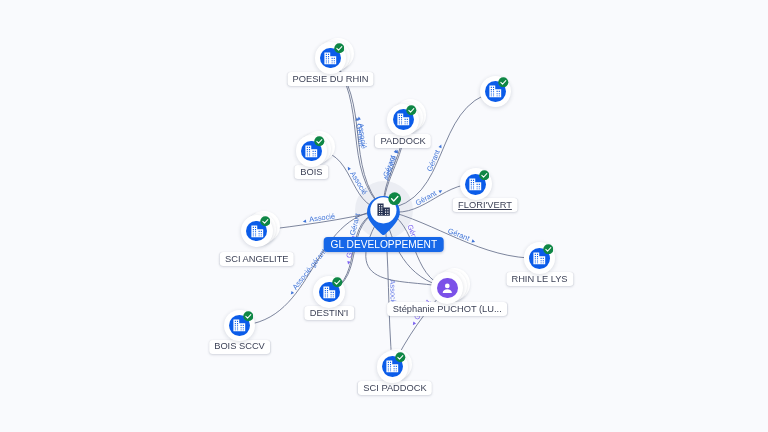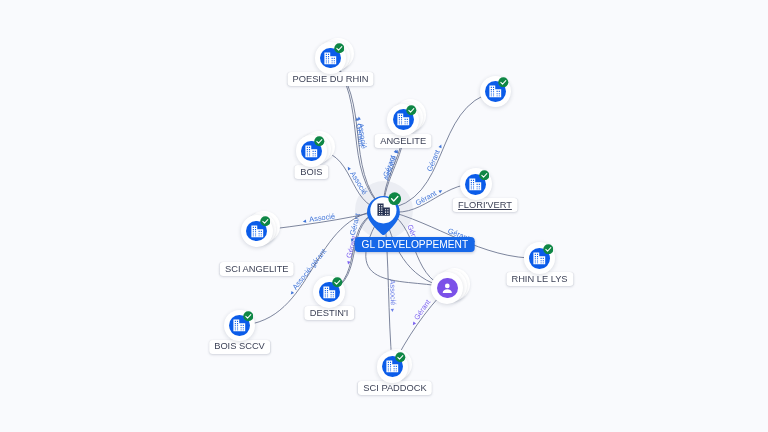--- a/index.html
+++ b/index.html
@@ -8,21 +8,21 @@
   #stage{position:relative;width:768px;height:432px;background:#f9fafd;}
   svg.layer{position:absolute;left:0;top:0;width:768px;height:432px;overflow:visible;}
   #nodes{position:absolute;left:0;top:0;width:768px;height:420px;}
   .node{position:absolute;}
   .label{position:absolute;
          background:#fff;border-radius:3.5px;padding:1.8px 5.5px;
          font-size:9.3px;line-height:10.4px;color:#3d4257;white-space:nowrap;
          box-shadow:0 1px 2.5px rgba(25,35,70,.17),0 0 1px rgba(25,35,70,.10);}
   .label.center{background:#1667e8;color:#fff;font-size:10.2px;border-radius:4px;
          padding:2px 7px;line-height:11px;
-         box-shadow:0 1px 3px rgba(25,45,110,.28);z-index:40;margin-left:31px;}
+         box-shadow:0 1px 3px rgba(25,45,110,.28);z-index:40;}
   .disc{position:absolute;border-radius:50%;background:#fff;}
   .disc.face{box-shadow:0 1px 4px rgba(25,35,70,.16);z-index:3;}
   .disc.ghost{box-shadow:0 1px 3px rgba(25,35,70,.13);}
   .icondisc{position:absolute;border-radius:50%;z-index:4;
          display:flex;align-items:center;justify-content:center;}
   .badge{position:absolute;z-index:6;line-height:0;}
   .halo{position:absolute;left:-29px;top:-29px;width:58px;height:58px;
         border-radius:50%;background:rgba(120,130,155,.10);z-index:1;}
   .pin{position:absolute;left:-16.4px;top:-14.3px;z-index:3;line-height:0;}
   .centericon{position:absolute;left:-7.65px;top:-7.65px;z-index:5;line-height:0;}
@@ -175,21 +175,21 @@
       M14.1 11.3h1.8v1.8h-1.8v-1.8z M17.7 11.3h1.8v1.8h-1.8v-1.8z
       M14.1 15.1h1.8v1.8h-1.8v-1.8z M17.7 15.1h1.8v1.8h-1.8v-1.8z
       M14.1 18.9h1.8v1.4h-1.8v-1.4z M17.7 18.9h1.8v1.4h-1.8v-1.4z"></path>
   </svg>
         </div>
         <div class="badge" style="left: 3px; top: -14.6px;"><svg width="10.6" height="10.6" viewBox="0 0 24 24">
     <circle cx="12" cy="12" r="11.4" fill="#0f8745"></circle>
     <path d="M6.4 12.1l3.9 4.0 7.4-8.0" fill="none" stroke="#fff" stroke-width="2.35" stroke-linecap="round" stroke-linejoin="round"></path>
   </svg></div>
       </div>
-      <div class="label" style="left: 403.2px; top: 133.9px; transform: translateX(-50%);">ANGELITE</div>
+      <div class="label" style="left: 403.2px; top: 133.9px; transform: translateX(-50%);">PADDOCK</div>
       <div class="node" style="left: 495.4px; top: 91.4px; width: 0px; height: 0px;">
         <div class="disc face" style="height: 31.8px; width: 31.8px; left: -15.9px; top: -15.9px;"></div>
         <div class="icondisc" style="height: 20.8px; width: 20.8px; left: -10.4px; top: -10.4px; background: rgb(11, 92, 233);">
           <svg width="14.6" height="14.6" viewBox="0 0 24 24">
     <path fill="#ffffff" fill-rule="evenodd" d="M2.3 2.3h9.6v6.3h9.8v13.1H2.3V2.3z
       M4.6 4.7h1.8v1.8H4.6V4.7z M8.2 4.7h1.8v1.8H8.2V4.7z
       M4.6 8.3h1.8v1.8H4.6V8.3z M8.2 8.3h1.8v1.8H8.2V8.3z
       M4.6 11.9h1.8v1.8H4.6v-1.8z M8.2 11.9h1.8v1.8H8.2v-1.8z
       M4.6 15.5h1.8v1.8H4.6v-1.8z M8.2 15.5h1.8v1.8H8.2v-1.8z
       M4.6 19.1h1.8v1.2H4.6v-1.2z M8.2 19.1h1.8v1.2H8.2v-1.2z
@@ -262,21 +262,21 @@
       M14.1 11.3h1.8v1.8h-1.8v-1.8z M17.7 11.3h1.8v1.8h-1.8v-1.8z
       M14.1 15.1h1.8v1.8h-1.8v-1.8z M17.7 15.1h1.8v1.8h-1.8v-1.8z
       M14.1 18.9h1.8v1.4h-1.8v-1.4z M17.7 18.9h1.8v1.4h-1.8v-1.4z"></path>
   </svg>
         </div>
         <div class="badge" style="left: 3px; top: -14.6px;"><svg width="10.6" height="10.6" viewBox="0 0 24 24">
     <circle cx="12" cy="12" r="11.4" fill="#0f8745"></circle>
     <path d="M6.4 12.1l3.9 4.0 7.4-8.0" fill="none" stroke="#fff" stroke-width="2.35" stroke-linecap="round" stroke-linejoin="round"></path>
   </svg></div>
       </div>
-      <div class="label" style="left: 256.8px; top: 262px; transform: translateX(-50%); text-align: center;">SCI ANGELITE</div>
+      <div class="label" style="left: 256.8px; top: 252px; transform: translateX(-50%); text-align: center;">SCI ANGELITE</div>
       <div class="node" style="left: 539.5px; top: 258.2px; width: 0px; height: 0px;">
         <div class="disc face" style="height: 31.8px; width: 31.8px; left: -15.9px; top: -15.9px;"></div>
         <div class="icondisc" style="height: 20.8px; width: 20.8px; left: -10.4px; top: -10.4px; background: rgb(11, 92, 233);">
           <svg width="14.6" height="14.6" viewBox="0 0 24 24">
     <path fill="#ffffff" fill-rule="evenodd" d="M2.3 2.3h9.6v6.3h9.8v13.1H2.3V2.3z
       M4.6 4.7h1.8v1.8H4.6V4.7z M8.2 4.7h1.8v1.8H8.2V4.7z
       M4.6 8.3h1.8v1.8H4.6V8.3z M8.2 8.3h1.8v1.8H8.2V8.3z
       M4.6 11.9h1.8v1.8H4.6v-1.8z M8.2 11.9h1.8v1.8H8.2v-1.8z
       M4.6 15.5h1.8v1.8H4.6v-1.8z M8.2 15.5h1.8v1.8H8.2v-1.8z
       M4.6 19.1h1.8v1.2H4.6v-1.2z M8.2 19.1h1.8v1.2H8.2v-1.2z
@@ -316,20 +316,21 @@
         <div class="disc ghost" style="height: 31.8px; width: 31.8px; left: -8.7px; top: -20.3px; z-index: 0;"></div>
         <div class="disc ghost" style="height: 31.8px; width: 31.8px; left: -12.3px; top: -18.1px; z-index: 0;"></div>
         <div class="disc face" style="height: 31.8px; width: 31.8px; left: -15.9px; top: -15.9px;"></div>
         <div class="icondisc" style="height: 20.8px; width: 20.8px; left: -10.4px; top: -10.4px; background: rgb(123, 81, 232);">
           <svg width="14.6" height="14.6" viewBox="0 0 24 24">
     <circle cx="12" cy="8.2" r="3.9" fill="#ffffff"></circle>
     <path fill="#ffffff" d="M12 13.4c-4.1 0-7.4 2.3-7.4 5.1v1.1h14.8v-1.1c0-2.8-3.3-5.1-7.4-5.1z"></path>
   </svg>
         </div>
       </div>
+      <div class="label" style="left: 447.3px; top: 302.2px; transform: translateX(-50%);">Stéphanie PUCHOT (LU...</div>
       <div class="node" style="left: 239.5px; top: 325.5px; width: 0px; height: 0px;">
         <div class="disc face" style="height: 31.8px; width: 31.8px; left: -15.9px; top: -15.9px;"></div>
         <div class="icondisc" style="height: 20.8px; width: 20.8px; left: -10.4px; top: -10.4px; background: rgb(11, 92, 233);">
           <svg width="14.6" height="14.6" viewBox="0 0 24 24">
     <path fill="#ffffff" fill-rule="evenodd" d="M2.3 2.3h9.6v6.3h9.8v13.1H2.3V2.3z
       M4.6 4.7h1.8v1.8H4.6V4.7z M8.2 4.7h1.8v1.8H8.2V4.7z
       M4.6 8.3h1.8v1.8H4.6V8.3z M8.2 8.3h1.8v1.8H8.2V8.3z
       M4.6 11.9h1.8v1.8H4.6v-1.8z M8.2 11.9h1.8v1.8H8.2v-1.8z
       M4.6 15.5h1.8v1.8H4.6v-1.8z M8.2 15.5h1.8v1.8H8.2v-1.8z
       M4.6 19.1h1.8v1.2H4.6v-1.2z M8.2 19.1h1.8v1.2H8.2v-1.2z

